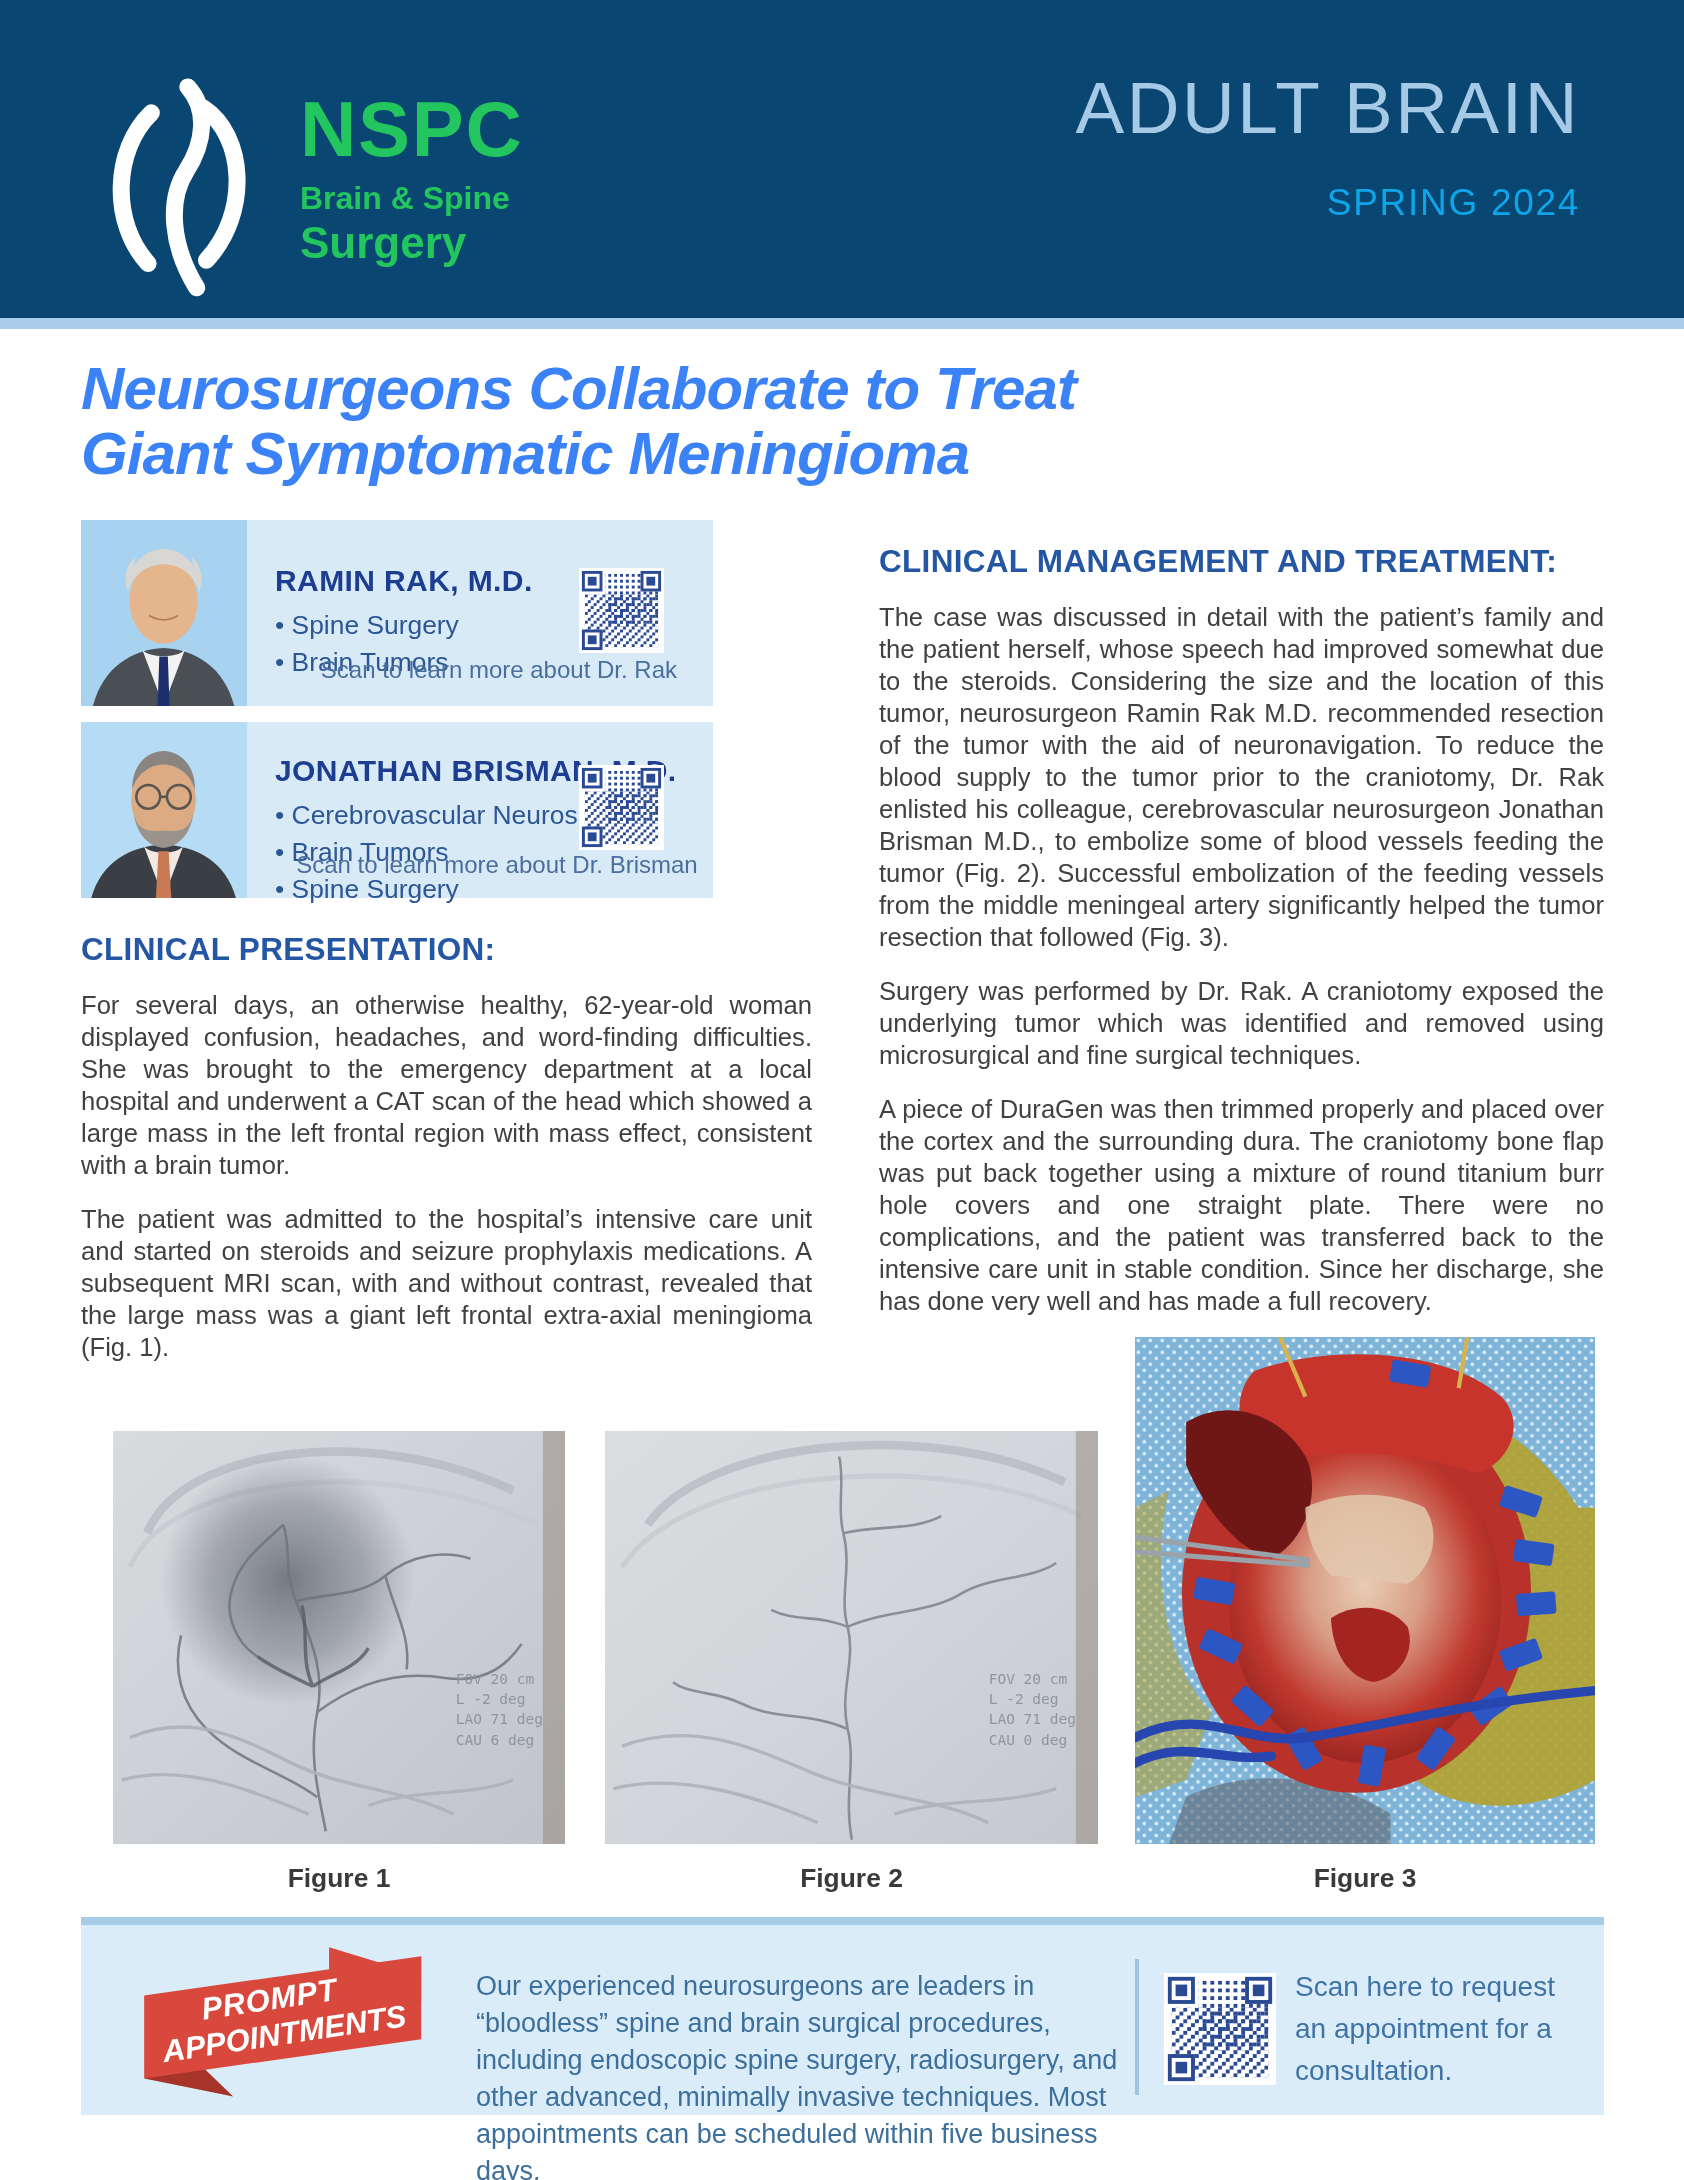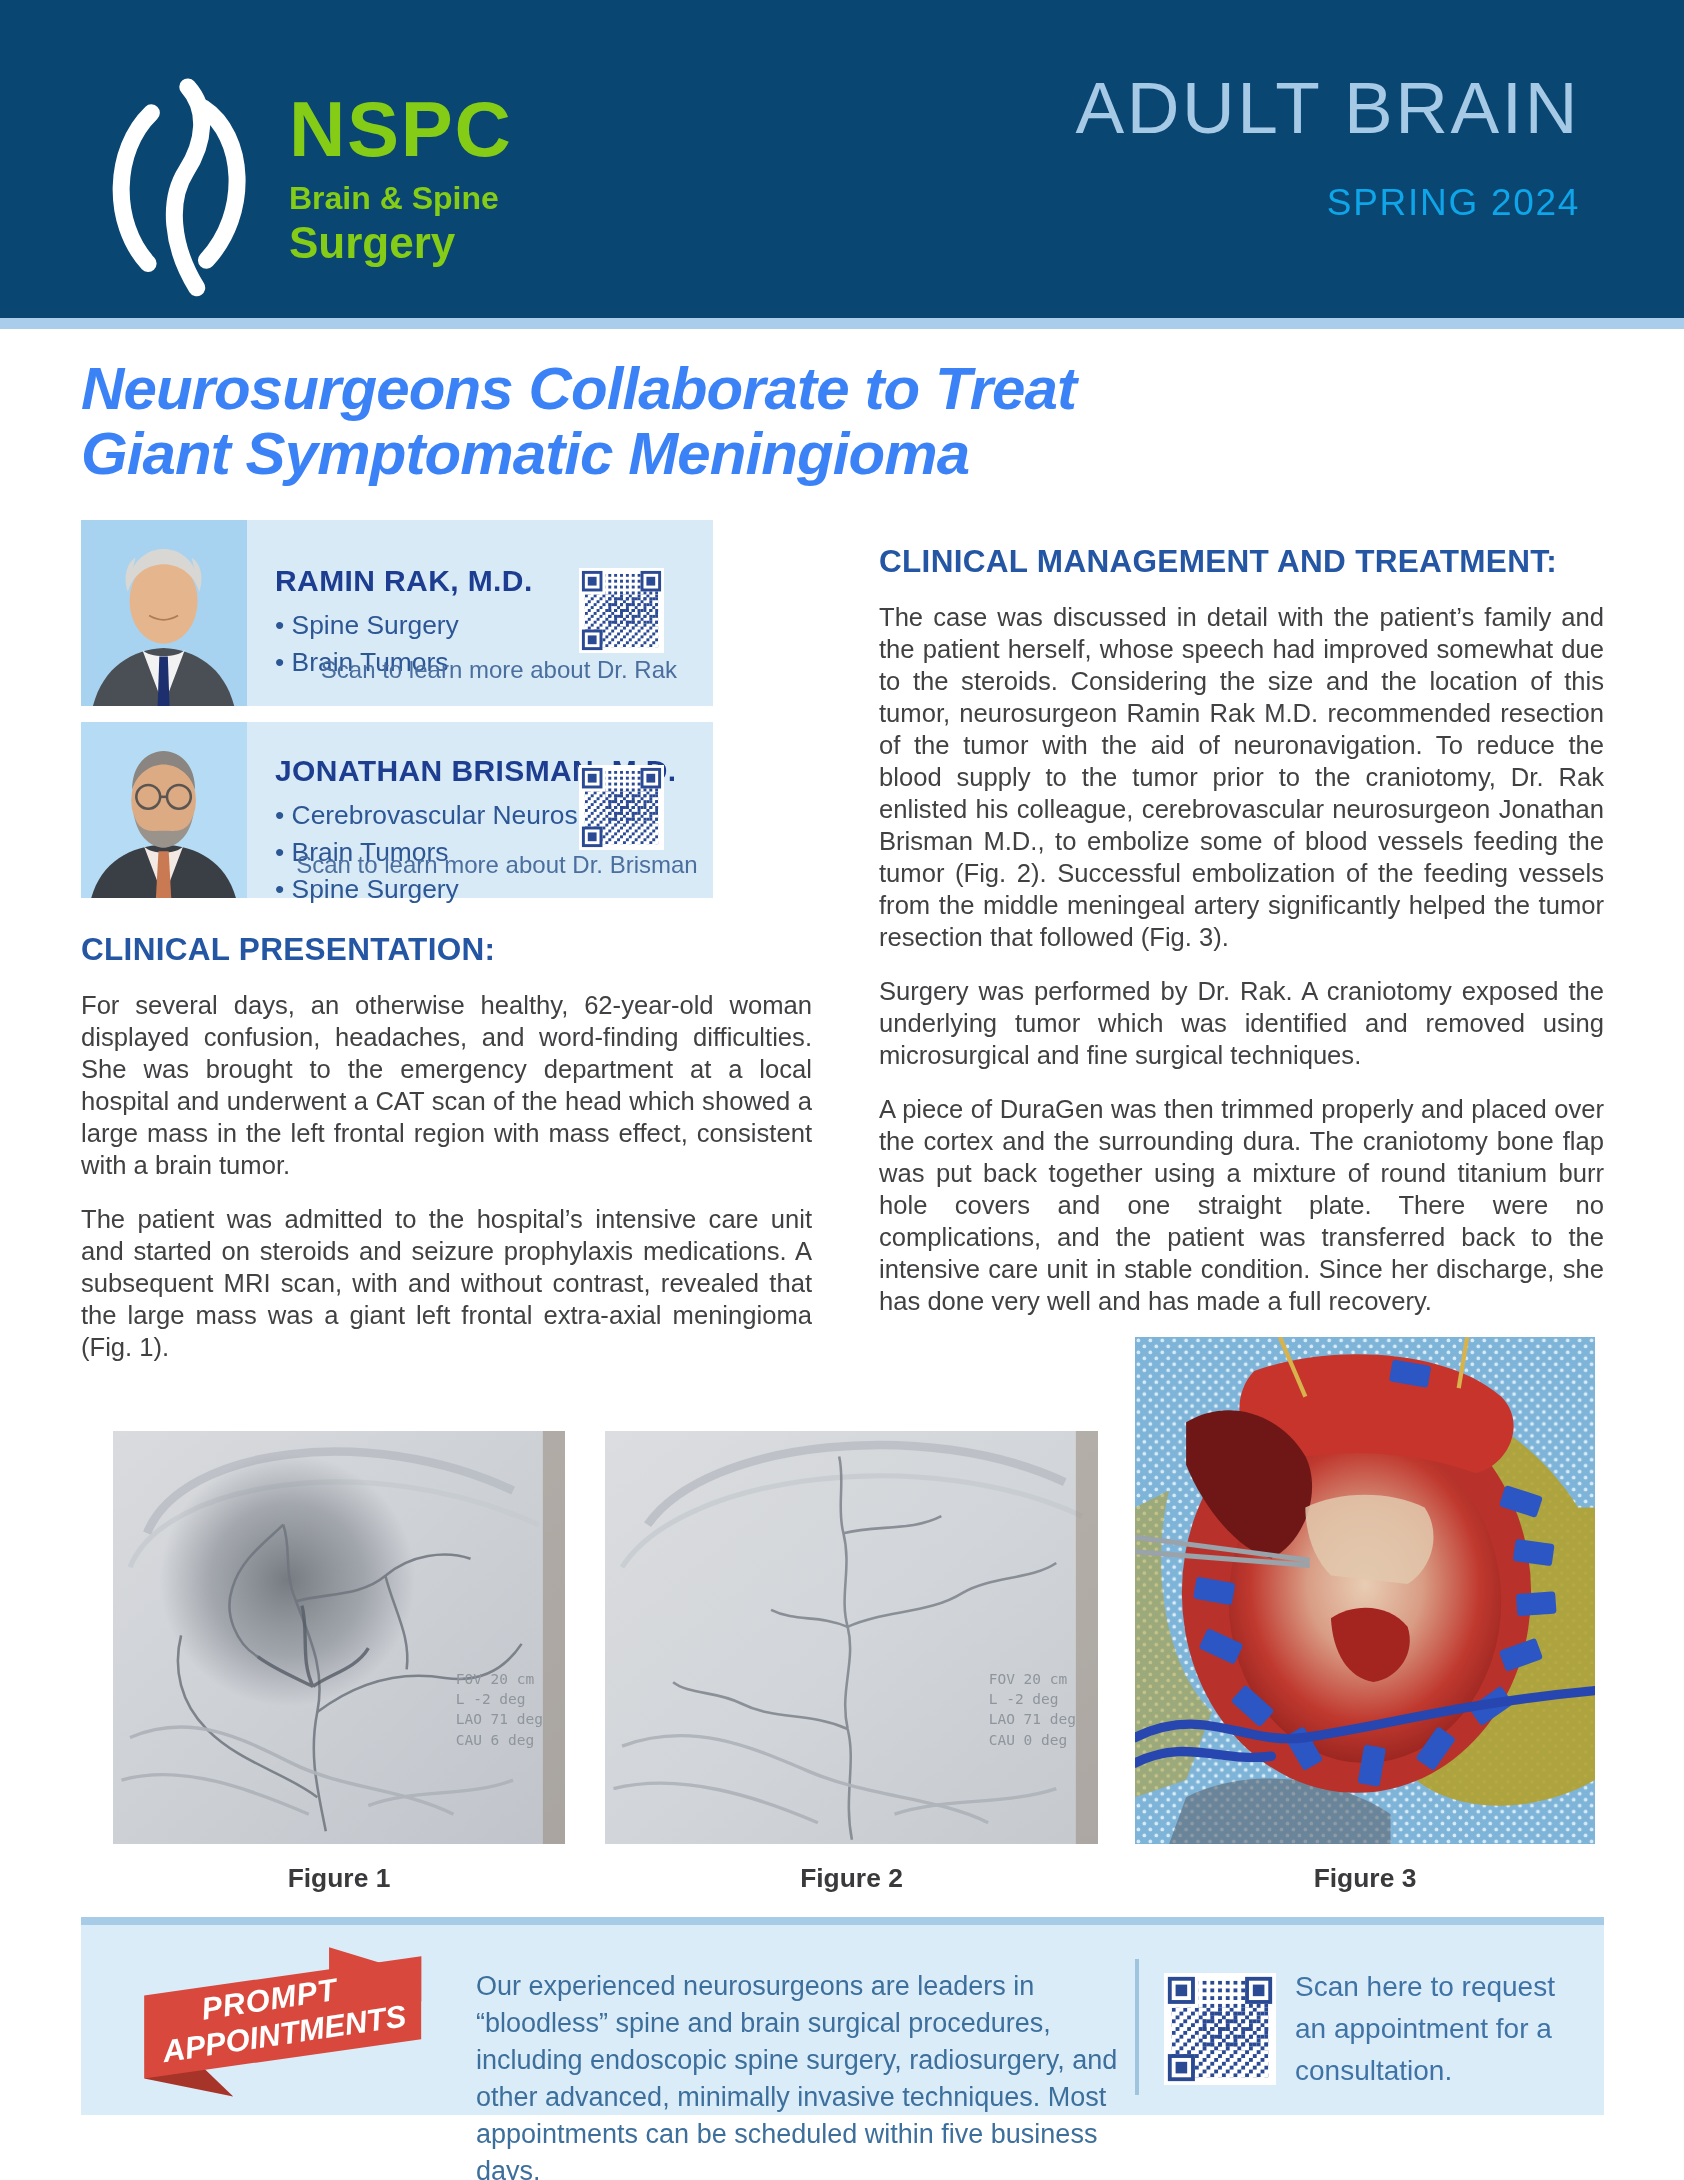--- a/index.html
+++ b/index.html
@@ -4,21 +4,21 @@
 <style>
   html,body{margin:0;padding:0;background:#ffffff;}
   .page{position:relative;width:1685px;height:2181px;background:#ffffff;overflow:hidden;
         font-family:"Liberation Sans", sans-serif;}
 
   
   .masthead{position:absolute;left:0;top:0;width:1685px;height:318px;background:#0a4672;}
   .stripe{position:absolute;left:0;top:318px;width:1685px;height:11px;background:#a9cdea;}
   .logo-block{position:absolute;left:106px;top:75px;display:flex;align-items:flex-start;}
   .logo-glyph{width:162px;height:232px;}
-  .logo-text{margin-left:21px;color:#84cc16;}
+  .logo-text{margin-left:32px;color:#22c55e;}
   .logo-acronym{font-size:78px;font-weight:bold;letter-spacing:1.7px;line-height:1;margin-top:15.3px;}
   .logo-line{font-size:32px;font-weight:bold;line-height:1.14;margin-top:12px;}
   .logo-line2{font-size:44px;font-weight:bold;line-height:1.05;margin-top:3.4px;}
   .issue-block{position:absolute;right:105px;top:66px;text-align:right;}
   .issue-title{color:#a6c9e6;font-size:73px;line-height:1.16;font-weight:400;letter-spacing:2.6px;}
   .issue-date{color:#0ea5e9;font-size:37px;letter-spacing:1.7px;margin-top:31px;}
 
   
   .article-title{position:absolute;left:81px;top:356px;margin:0;color:#3b82f6;
       font-size:60px;font-weight:bold;font-style:italic;line-height:1.09;letter-spacing:-0.9px;}

